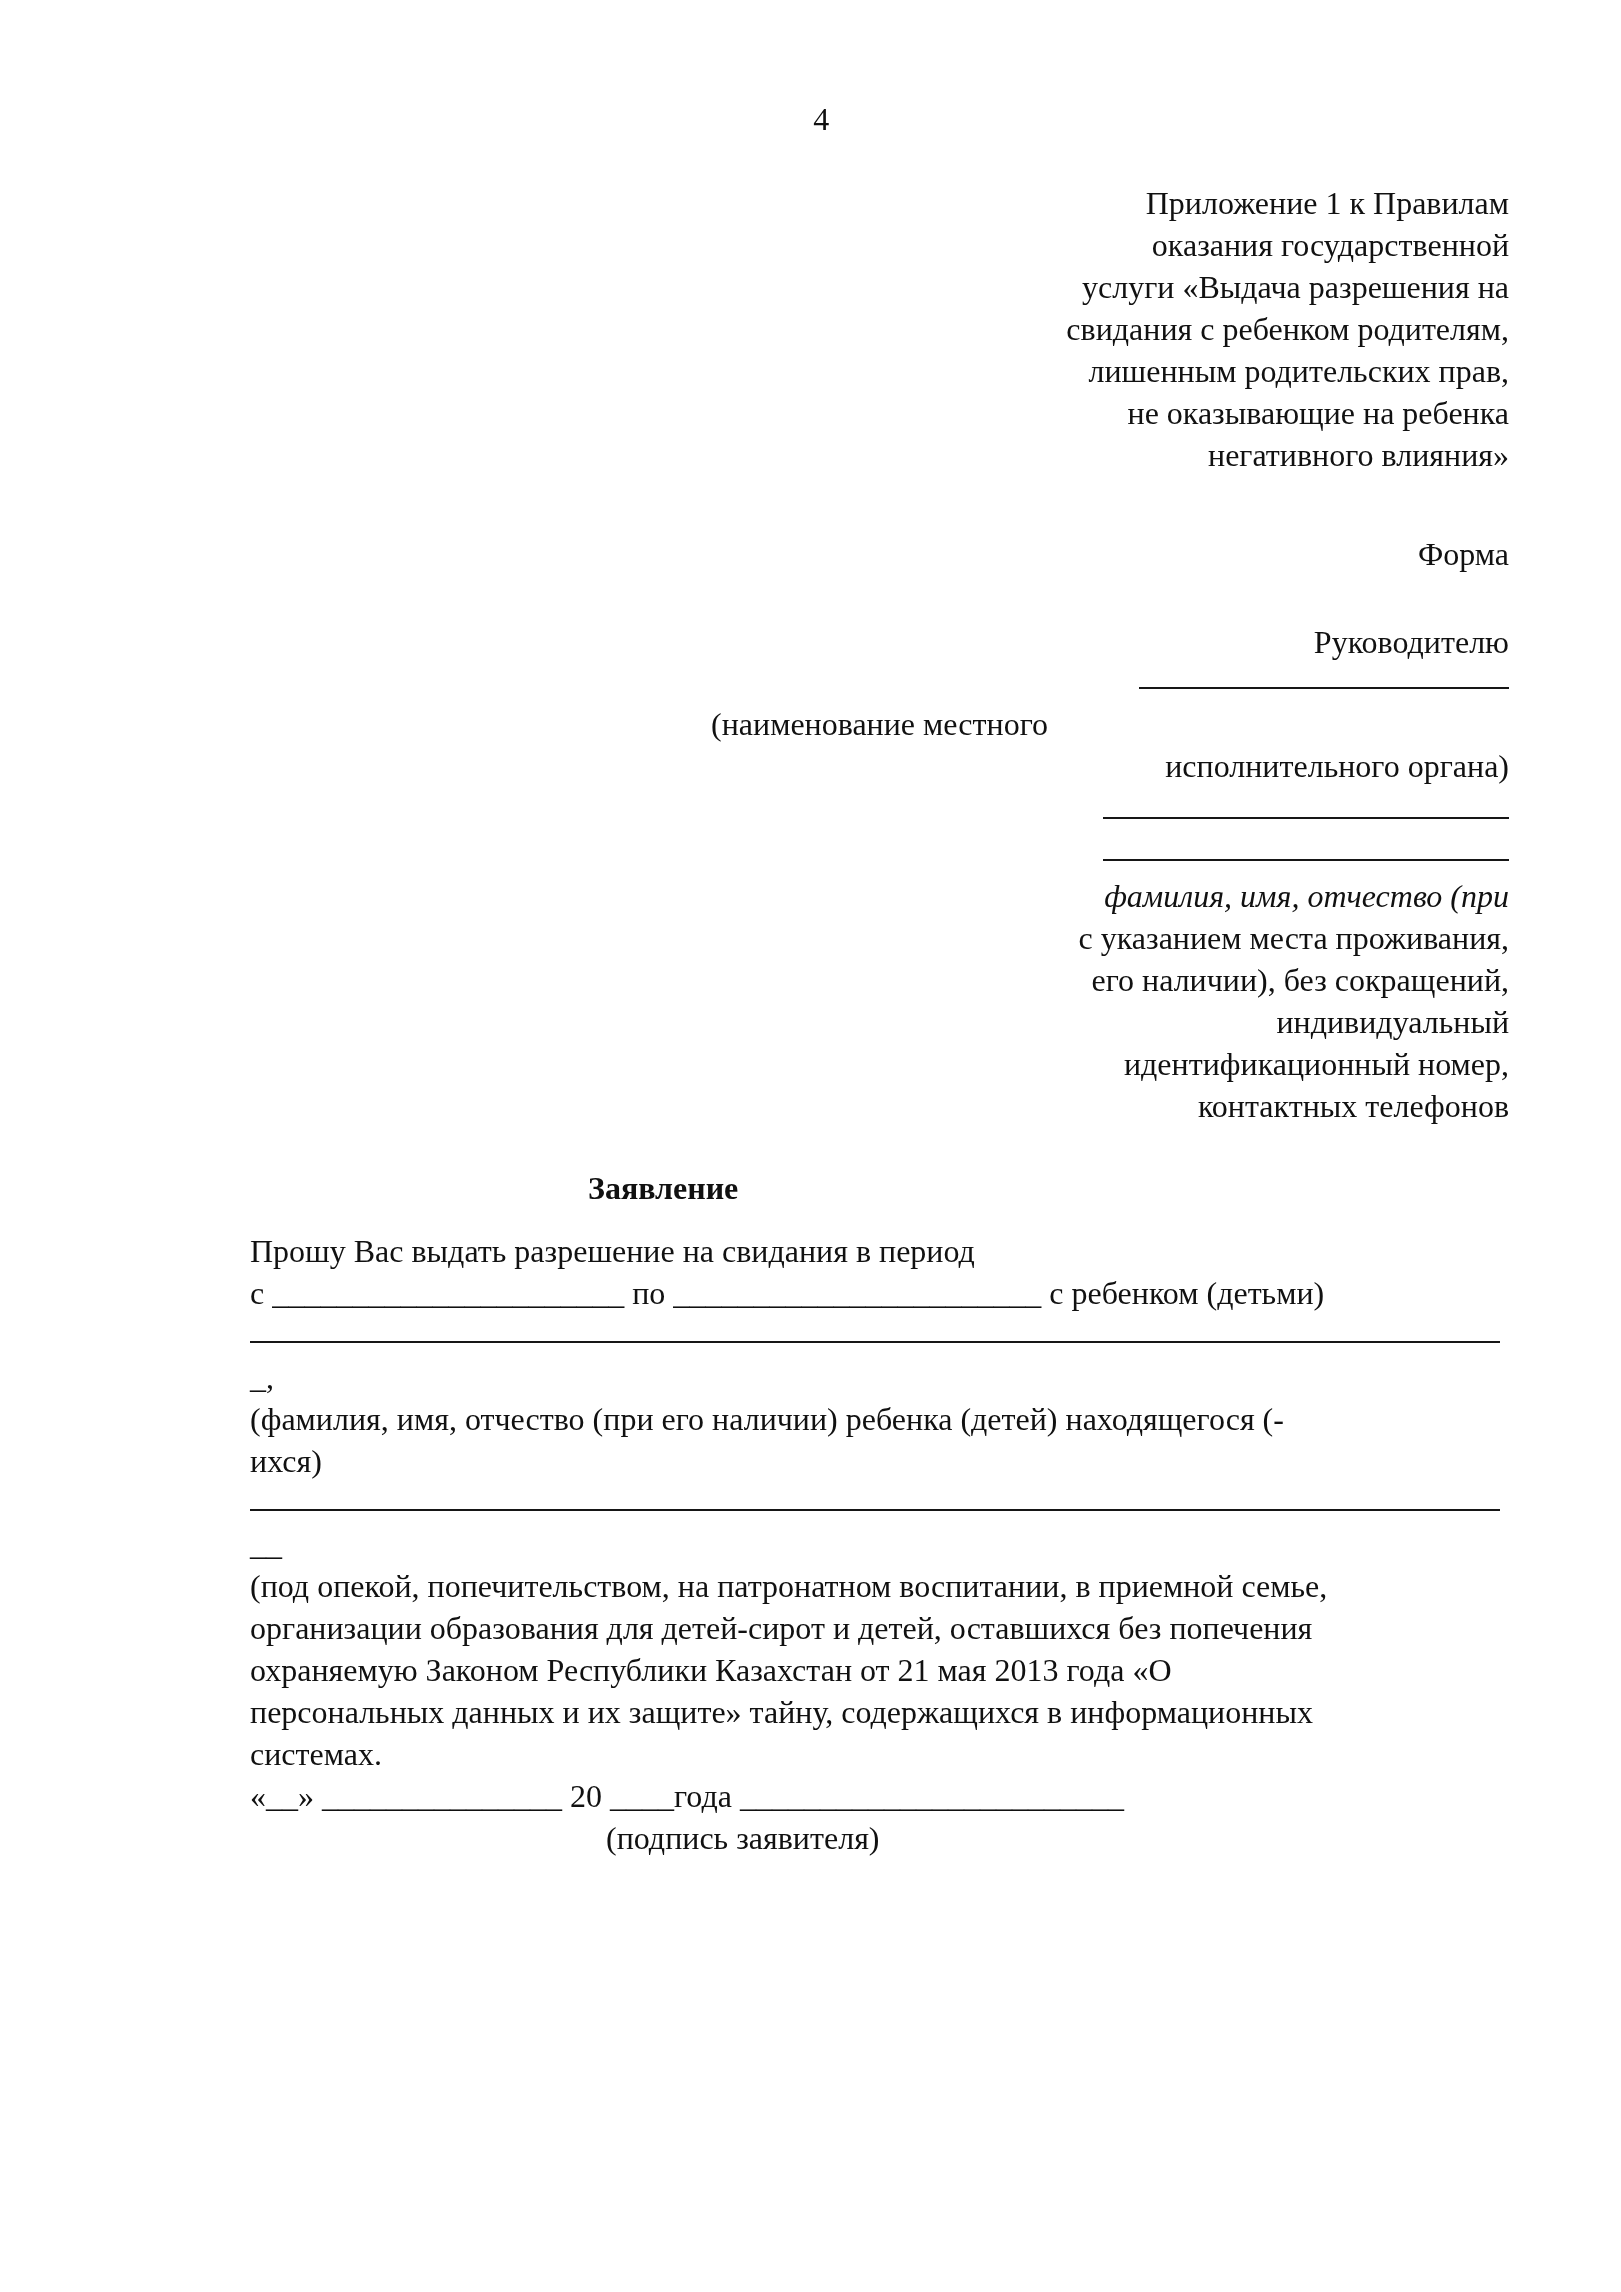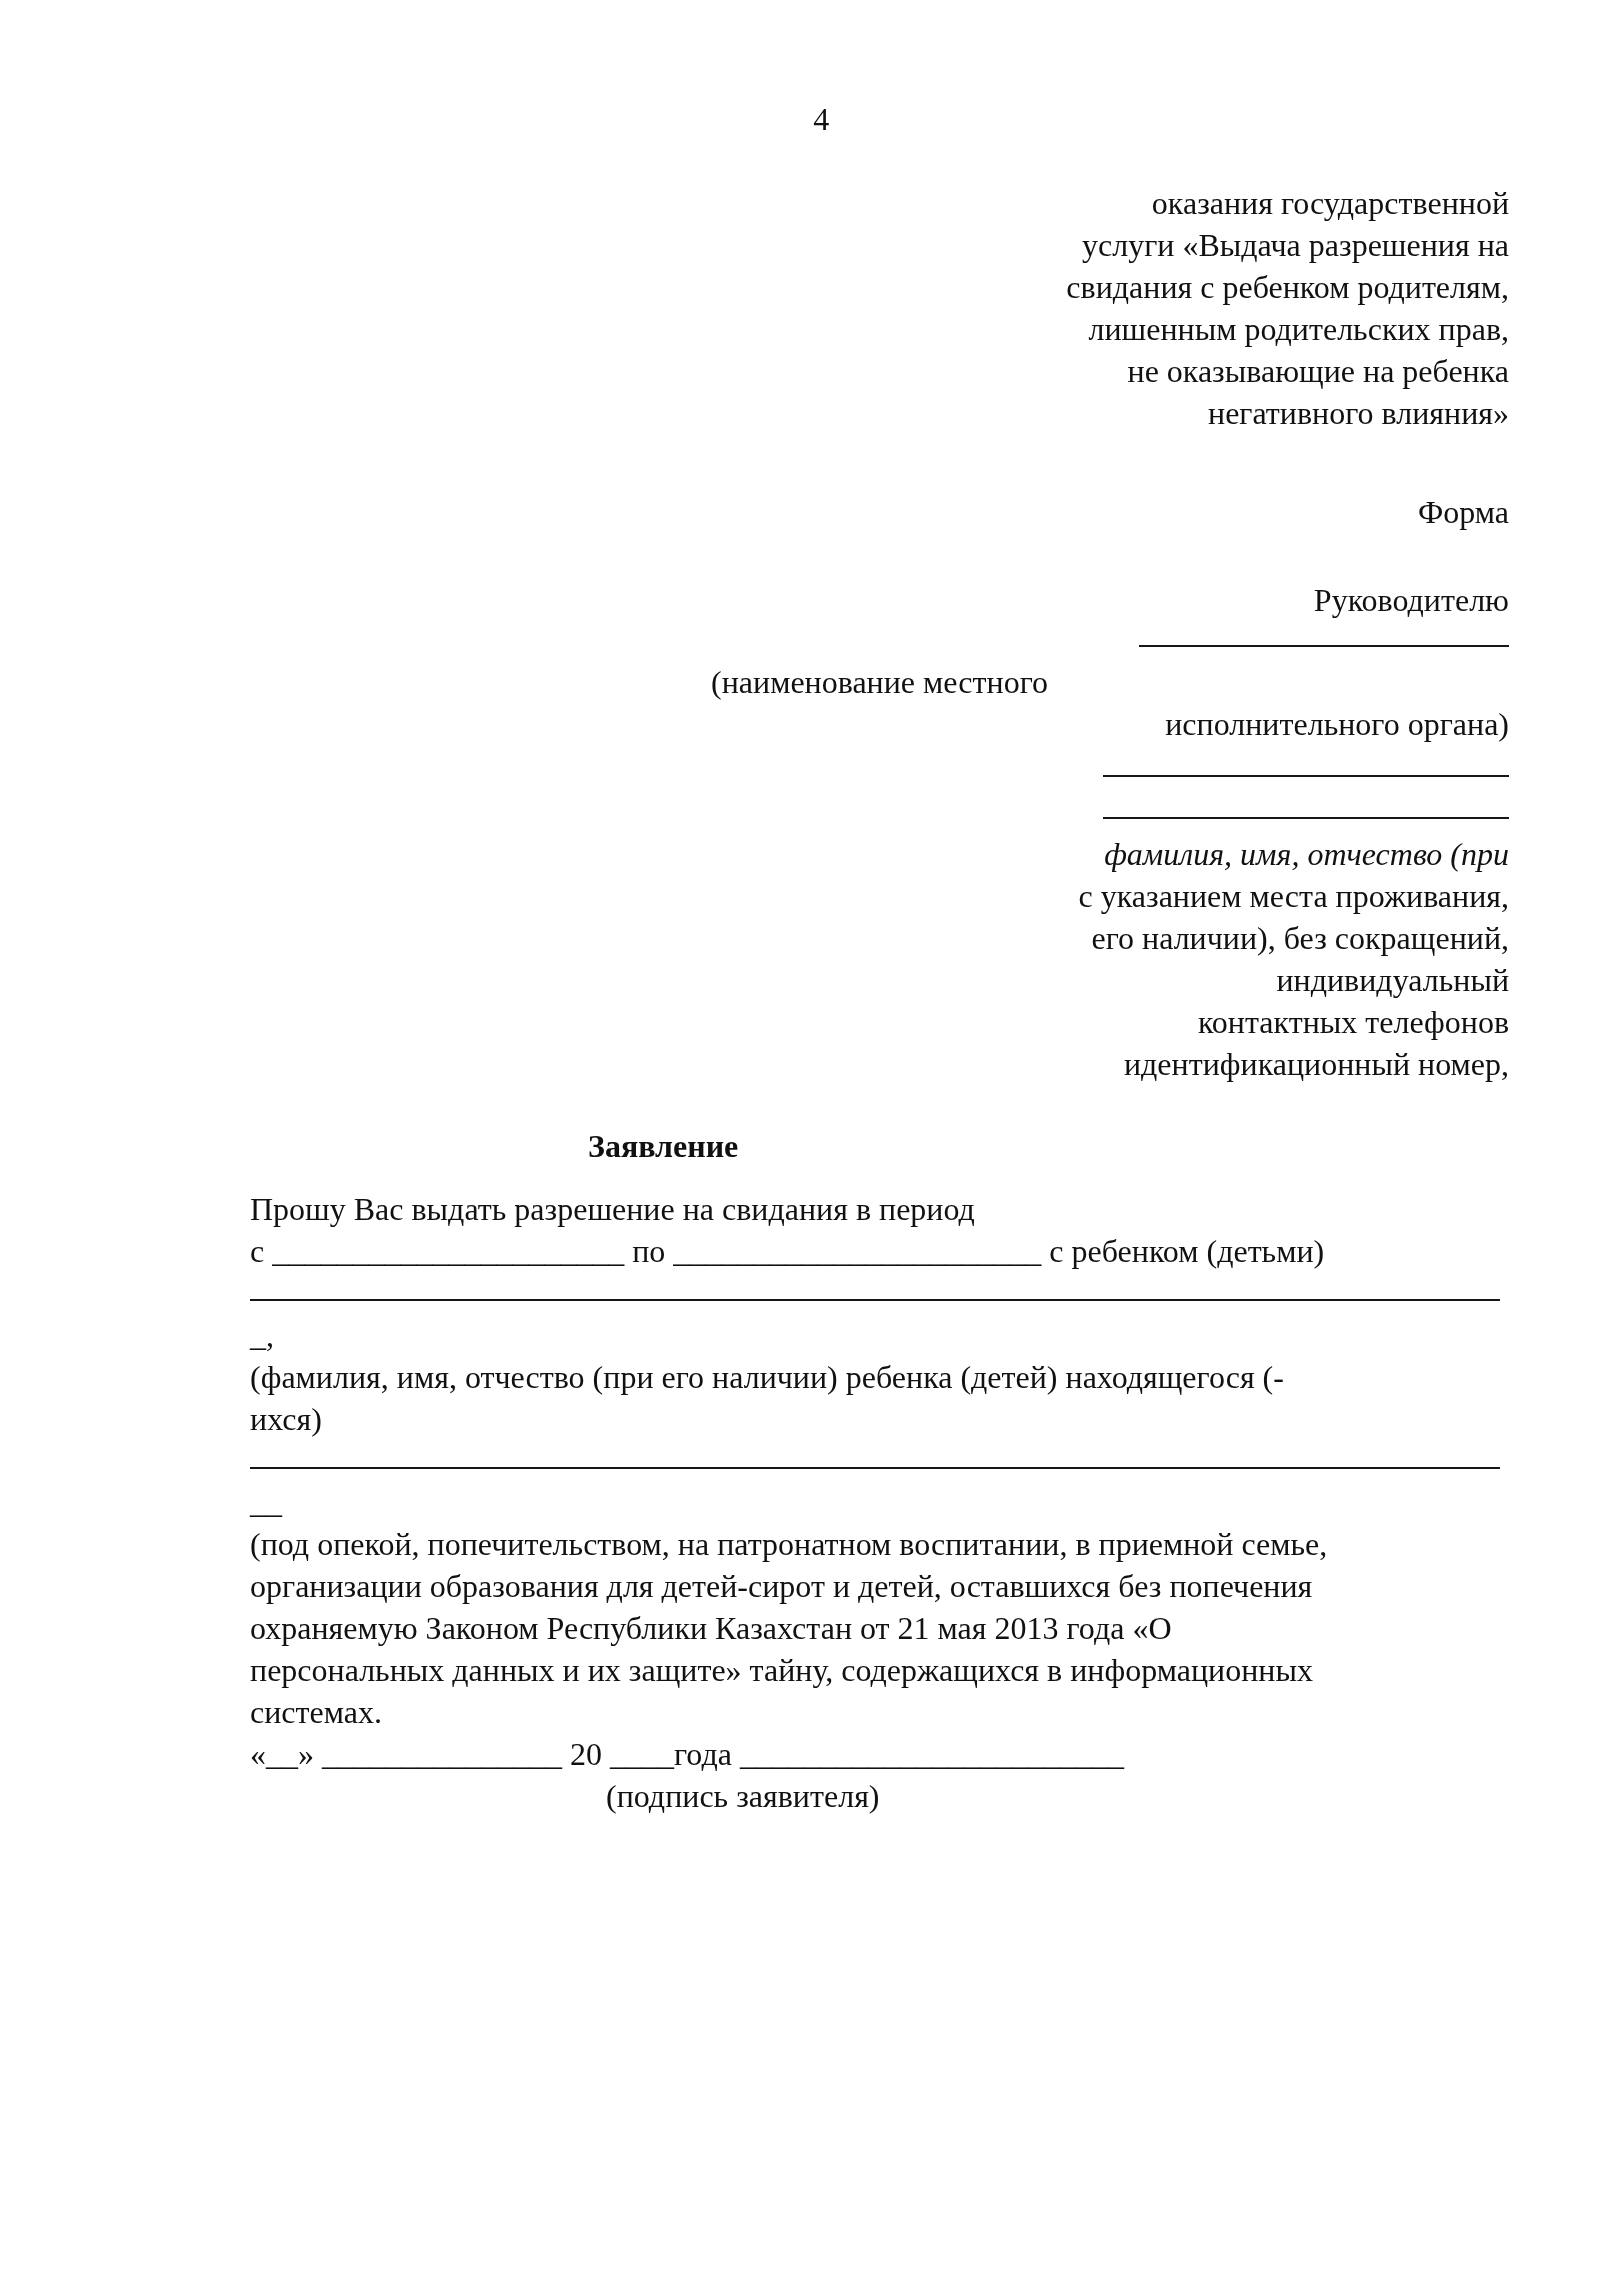--- a/index.html
+++ b/index.html
@@ -61,20 +61,21 @@
   .sigcap { padding-left: 356px; }
 </style>
 </head>
 <body>
 
 <div class="page">
 
   <div class="pageno">4</div>
 
   <div class="hdr">
+    <div class="tl right">Приложение 1 к Правилам</div>
     <div class="tl right">оказания государственной</div>
     <div class="tl right">услуги «Выдача разрешения на</div>
     <div class="tl right">свидания с ребенком родителям,</div>
     <div class="tl right">лишенным родительских прав,</div>
     <div class="tl right">не оказывающие на ребенка</div>
     <div class="tl right">негативного влияния»</div>
   </div>
 
   <div class="tl right forma">Форма</div>
 
@@ -85,22 +86,22 @@
   <div class="tl right org1">(наименование местного</div>
   <div class="tl right">исполнительного органа)</div>
 
   <div class="uline u2"></div>
   <div class="uline u3"></div>
 
   <div class="tl right fio1">фамилия, имя, отчество (при</div>
   <div class="tl right">с указанием места проживания,</div>
   <div class="tl right">его наличии), без сокращений,</div>
   <div class="tl right">индивидуальный</div>
+  <div class="tl right">идентификационный номер,</div>
   <div class="tl right">контактных телефонов</div>
-  <div class="tl right">идентификационный номер,</div>
 
   <div class="title">Заявление</div>
 
   <div class="tl p1">Прошу Вас выдать разрешение на свидания в период</div>
   <div class="tl">с ______________________ по _______________________ с ребенком (детьми)</div>
 
   <div class="uline f1"></div>
 
   <div class="tl wrap1">_,</div>
   <div class="tl">(фамилия, имя, отчество (при его наличии) ребенка (детей) находящегося (-</div>

